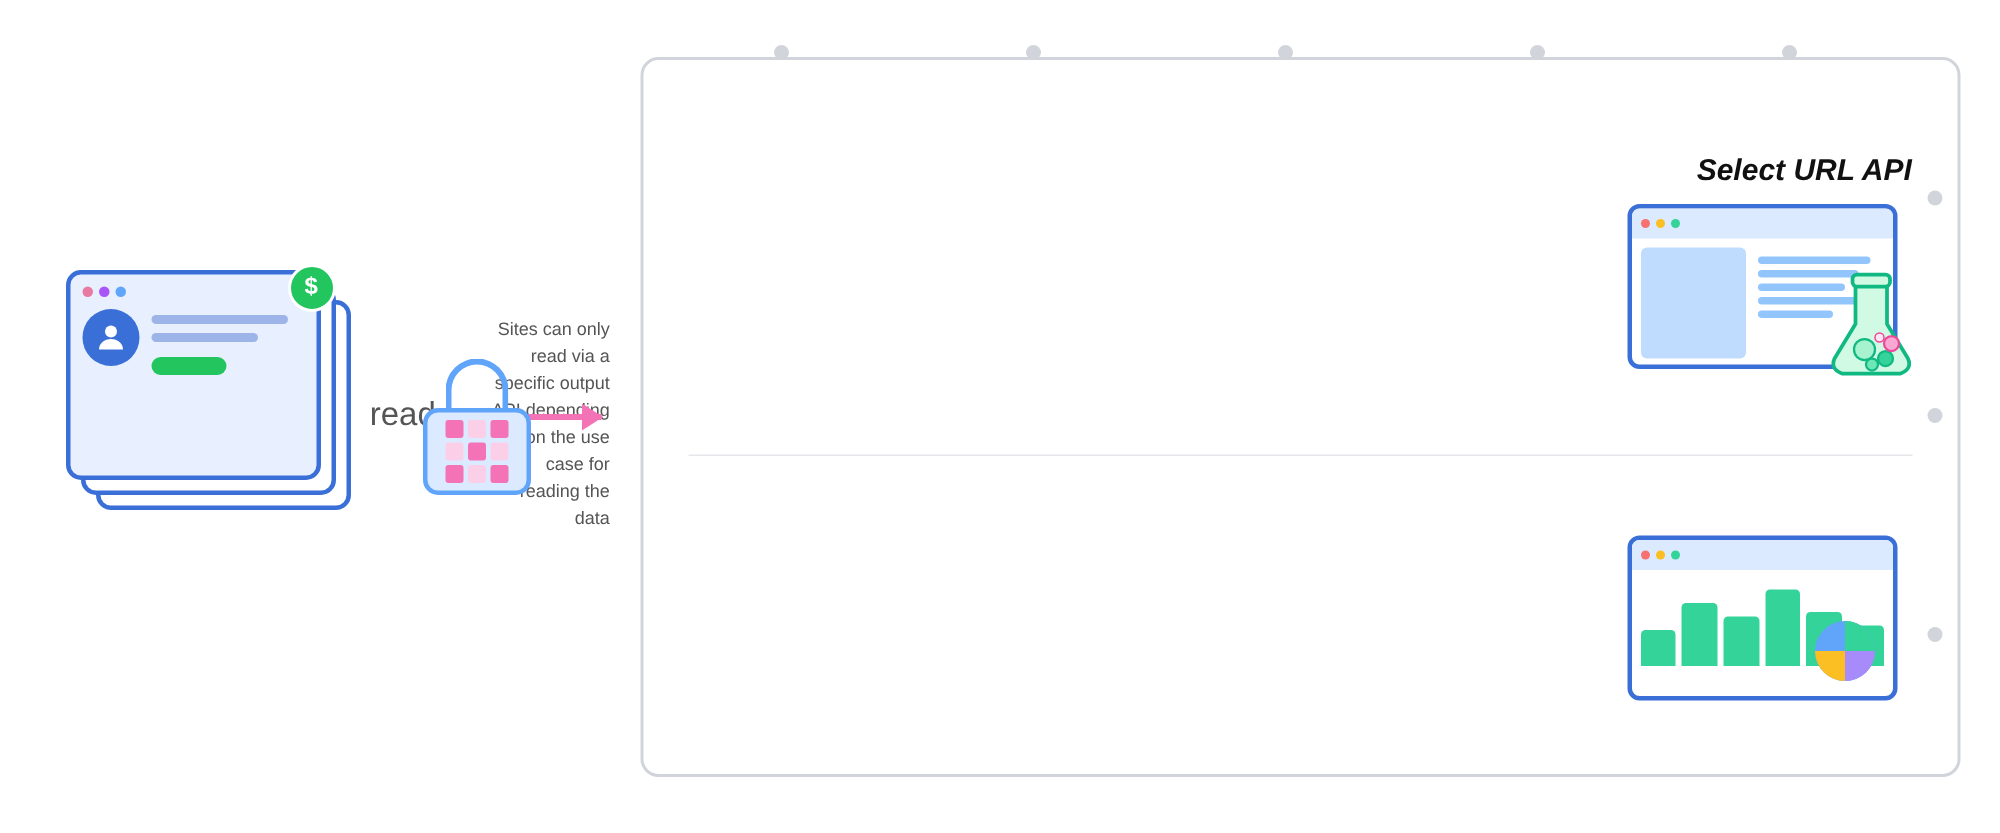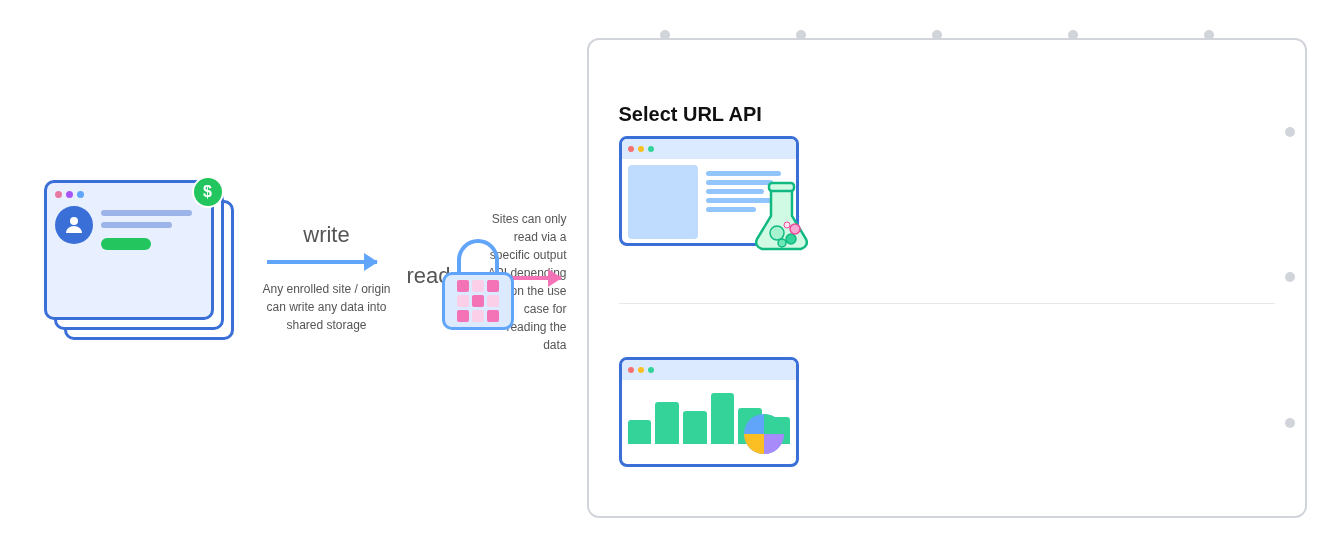--- a/index.html
+++ b/index.html
@@ -353,22 +353,23 @@
     .right-panel-inner {
       display: flex;
       flex-direction: column;
       padding: 40px 30px 20px 30px;
       height: 100%;
       justify-content: space-around;
     }
     .api-item {
       display: flex;
       flex-direction: column;
-      align-items: flex-start;
+      align-items: flex-end;
       gap: 10px;
+      font-style: italic;
     }
     .api-title {
       font-size: 20px;
       font-weight: 800;
       color: #111;
     }
     
     .browser-mock {
       width: 180px;
       height: 110px;
@@ -487,27 +488,20 @@
             <div class="line line-short"></div>
             <div class="btn-green"></div>
           </div>
         </div>
       </div>
 
       <div class="dollar-badge">$</div>
     </div>
   </div>
 
-  <div class="arrow-section">
-    <div class="arrow-label">write</div>
-    <div class="arrow-right">
-      <div class="arrow-right-blue"></div>
-    </div>
-    <div class="arrow-caption">Any enrolled site / origin can write any data into shared storage</div>
-  </div>
 
 
   <div class="read-section">
     <div class="arrow-label">read</div>
     <div class="arrow-right-pink">
       <div class="arrow-pink"></div>
     </div>
 
     <div style="margin-top:10px; position:relative; width:80px; height:95px;">
       <div class="lock-shackle"></div>

